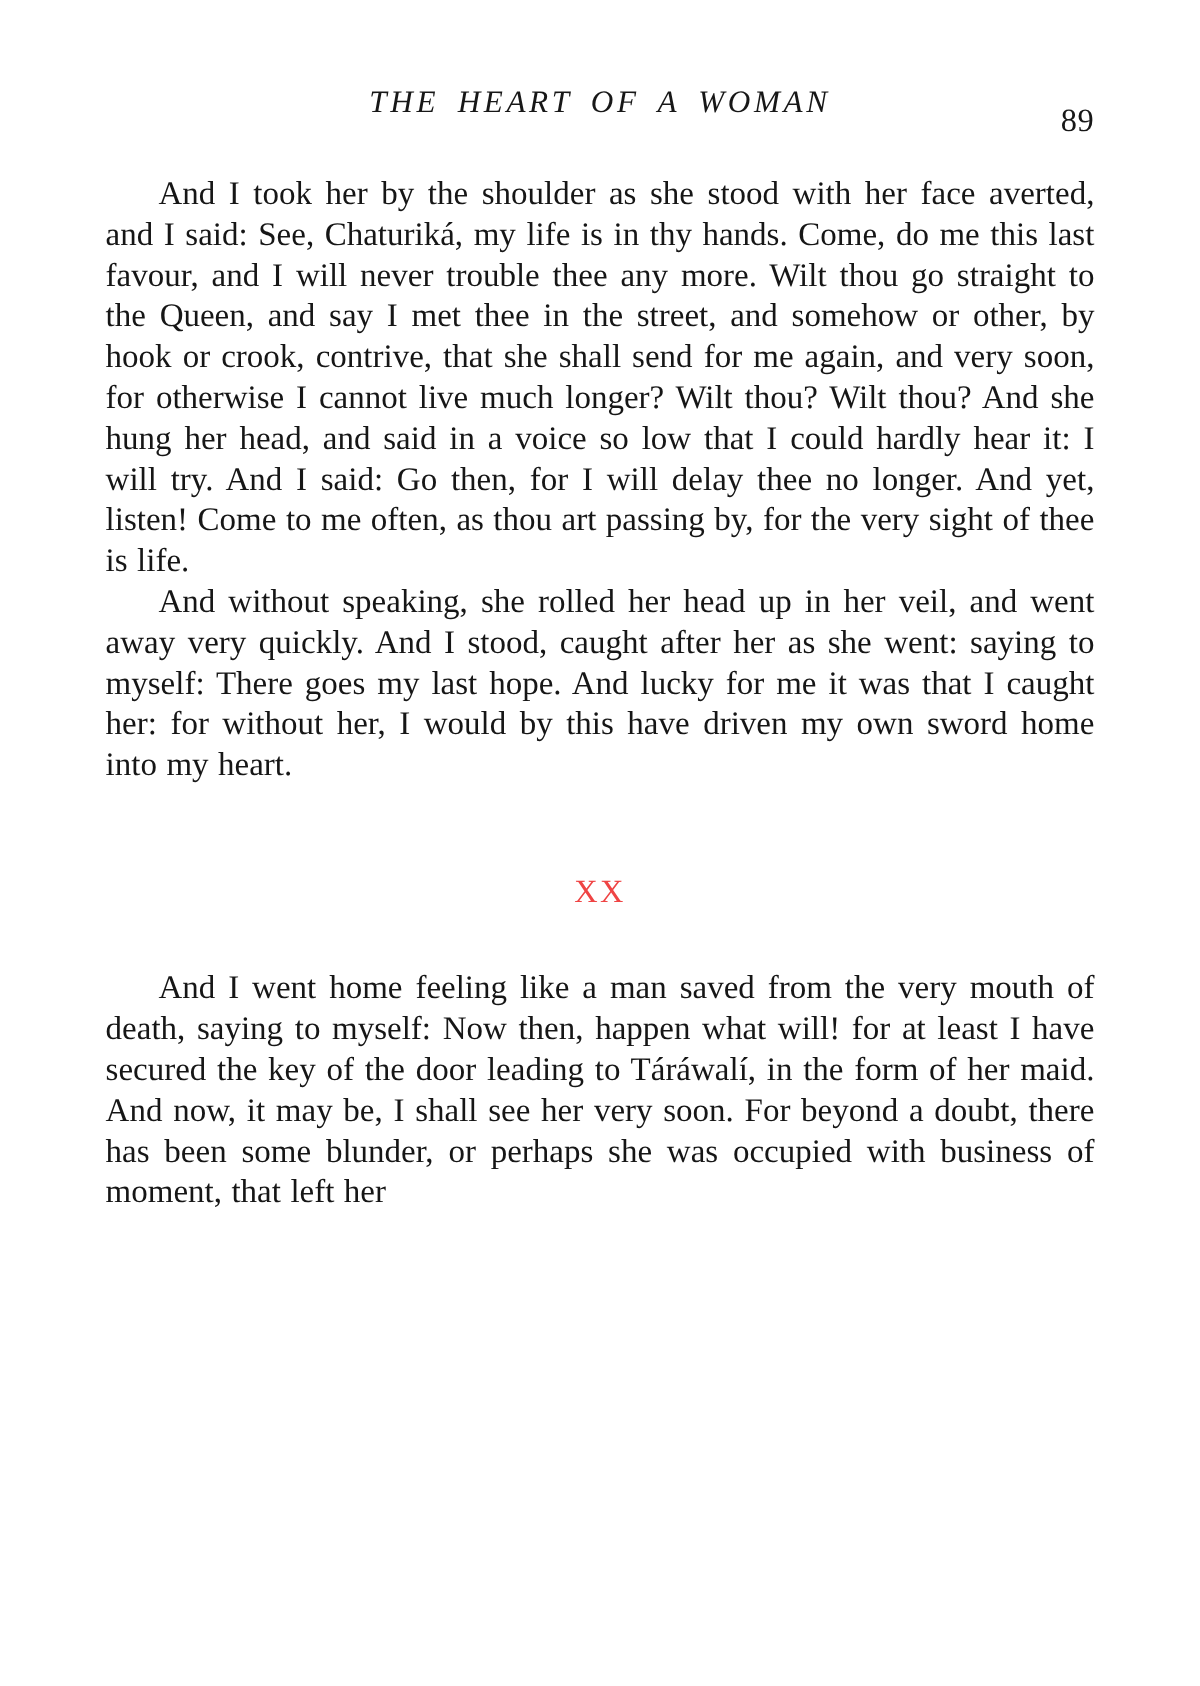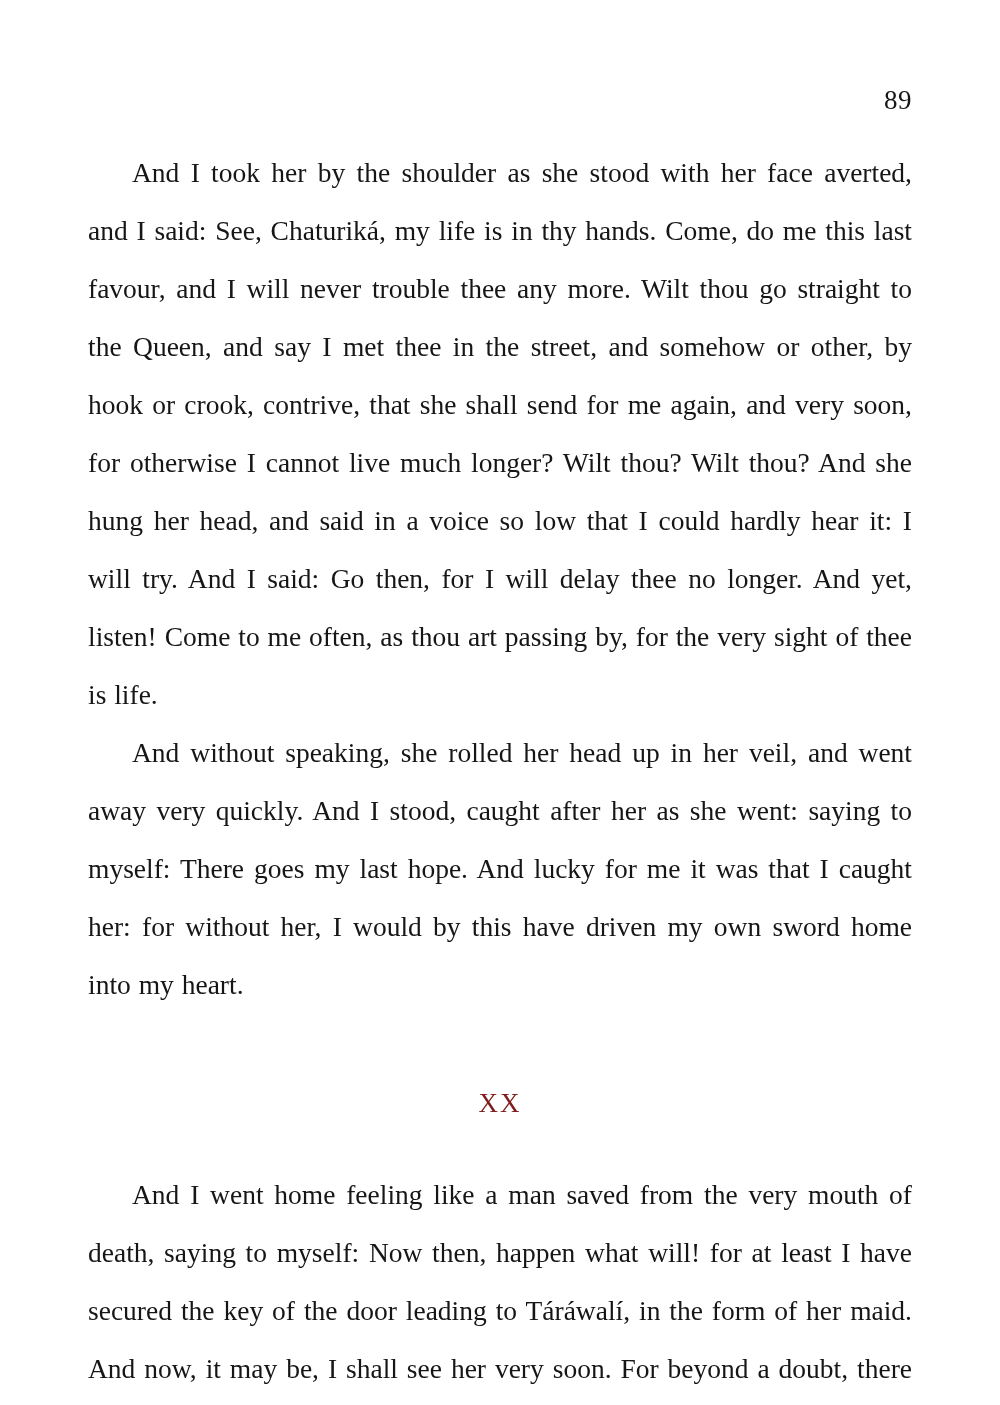--- a/index.html
+++ b/index.html
@@ -46,50 +46,51 @@
     font-family: "Liberation Serif", serif;
     color: #171717;
     letter-spacing: 0.5px;
   }
   .body-text {
     margin-top: 28px;
   }
   p.para {
     margin: 0;
     font-size: 27.5px;
-    line-height: 58px;
+    line-height: 34px;
     text-align: justify;
     text-indent: 44px;
     color: #161616;
     word-spacing: 1px;
     -webkit-hyphens: none;
     hyphens: none;
   }
   p.para + p.para {
     margin-top: 0px;
   }
   .chapter-number {
     text-align: center;
     font-size: 27px;
     letter-spacing: 2px;
     margin-top: 74px;
     margin-bottom: 26px;
-    color: #7f1d1d;
+    color: #ef4444;
   }
   .section-two p.para:first-child {
     text-indent: 44px;
     margin-top: 47px;
   }
 </style>
 </head>
 <body>
 
 <div class="page">
 
   <div class="running-head">
+    <span class="running-title">THE HEART OF A WOMAN</span>
     <span class="page-number">89</span>
   </div>
 
   <div class="body-text">
     <p class="para">And I took her by the shoulder as she stood with her face averted, and I said: See, Chaturiká, my life is in thy hands.   Come, do me this last favour, and I will never trouble thee any more.   Wilt thou go straight to the Queen, and say I met thee in the street, and somehow or other, by hook or crook, contrive, that she shall send for me again, and very soon, for otherwise I cannot live much longer?   Wilt thou?   Wilt thou?   And she hung her head, and said in a voice so low that I could hardly hear it: I will try.   And I said: Go then, for I will delay thee no longer.   And yet, listen!   Come to me often, as thou art passing by, for the very sight of thee is life.</p>
     <p class="para">And without speaking, she rolled her head up in her veil, and went away very quickly.   And I stood, caught after her as she went: saying to myself: There goes my last hope.   And lucky for me it was that I caught her: for without her, I would by this have driven my own sword home into my heart.</p>
   </div>
 
   <div class="chapter-number">XX</div>
 

